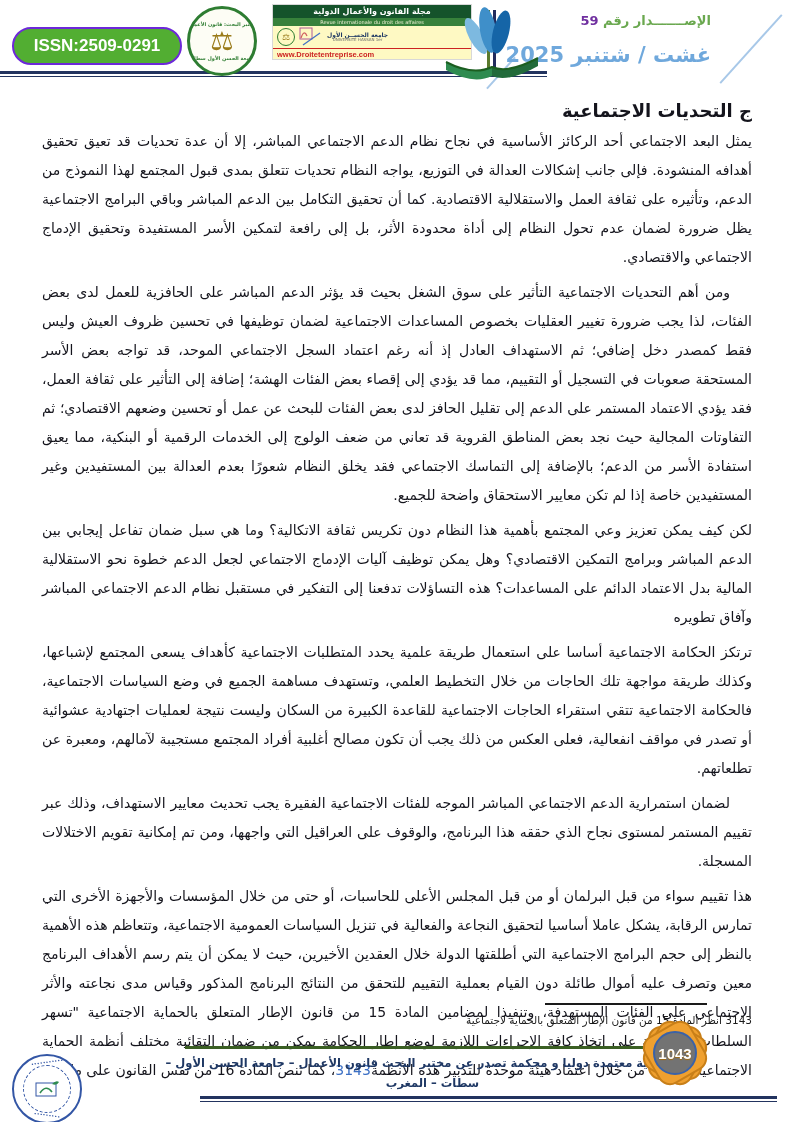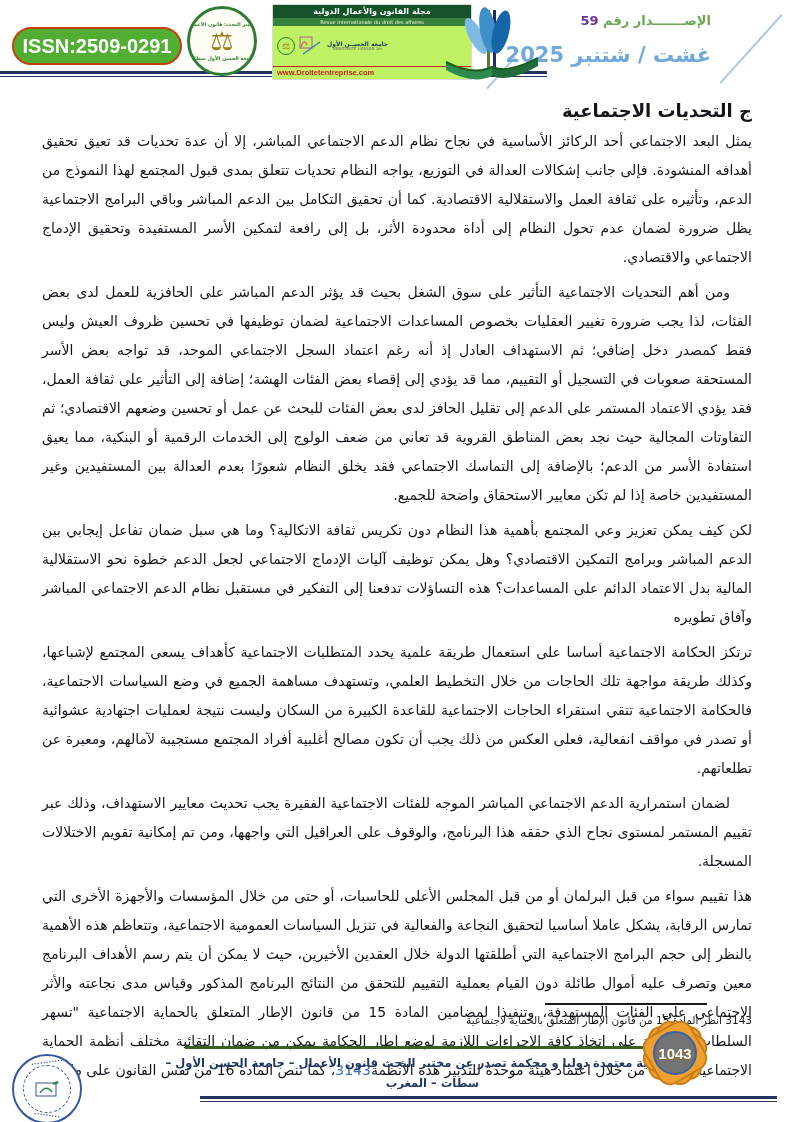--- a/index.html
+++ b/index.html
@@ -6,40 +6,40 @@
   html,body { background:#888; }
   .page {
     position:relative; width:793px; height:1122px; margin:0 auto;
     background:#ffffff; overflow:hidden;
     font-family:"DejaVu Sans", sans-serif;
   }
 
   
   .issn-pill {
     position:absolute; left:12px; top:27px; width:170px; height:38px;
-    background:#52ae32; border:2px solid #c2410c; border-radius:20px;
+    background:#52ae32; border:2px solid #6d28d9; border-radius:20px;
     display:flex; align-items:center; justify-content:center;
-    color:#fff; font-weight:bold; font-size:20px; font-family:"Liberation Sans", sans-serif;
+    color:#fff; font-weight:bold; font-size:17px; font-family:"Liberation Sans", sans-serif;
     z-index:3;
   }
   .header-rule  { position:absolute; left:0; top:71px; width:547px; height:3px; background:#22335f; z-index:1; }
   .header-rule2 { position:absolute; left:0; top:76px; width:547px; height:1px; background:#22335f; z-index:1; }
 
   .scales-logo {
     position:absolute; left:187px; top:6px; width:70px; height:70px;
     border:3px solid #2e7d32; border-radius:50%; background:#fdfdf5;
     display:flex; flex-direction:column; align-items:center; justify-content:center;
     z-index:2; overflow:hidden;
   }
   .scales-logo .tiny-arc { font-size:5px; color:#2e7d32; font-weight:bold; white-space:nowrap; }
   .scales-glyph { font-size:26px; line-height:28px; color:#9a7b1a; }
 
   .banner {
-    position:absolute; left:272px; top:4px; width:200px; height:76px;
-    border:1px solid #d8d8d8; background:#bef264; z-index:2;
+    position:absolute; left:272px; top:4px; width:200px; height:56px;
+    border:1px solid #d8d8d8; background:#fef9c3; z-index:2;
     display:flex; flex-direction:column;
   }
   .banner-top { background:#15532b; color:#fff; font-size:8px; font-weight:bold; text-align:center; padding:2px 0; }
   .banner-sub { background:#37813b; color:#f3f3d8; font-size:5px; text-align:center; padding:1px 0; }
   .banner-body { flex:1; display:flex; align-items:center; gap:4px; padding:1px 4px; }
   .mini-scales { width:18px; height:18px; border:1.5px solid #2e7d32; border-radius:50%;
                  display:flex; align-items:center; justify-content:center; font-size:9px; color:#9a7b1a; flex:0 0 auto; }
   .univ { display:flex; flex-direction:column; align-items:center; line-height:1.1; }
   .univ .ar { font-size:6px; color:#1f3864; font-weight:bold; }
   .univ .fr { font-size:4px; color:#666; }

